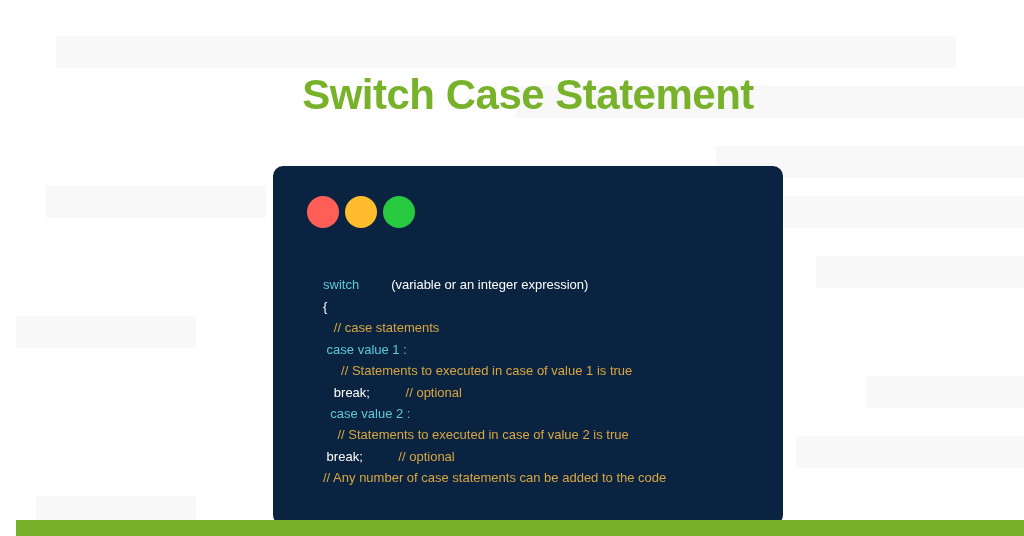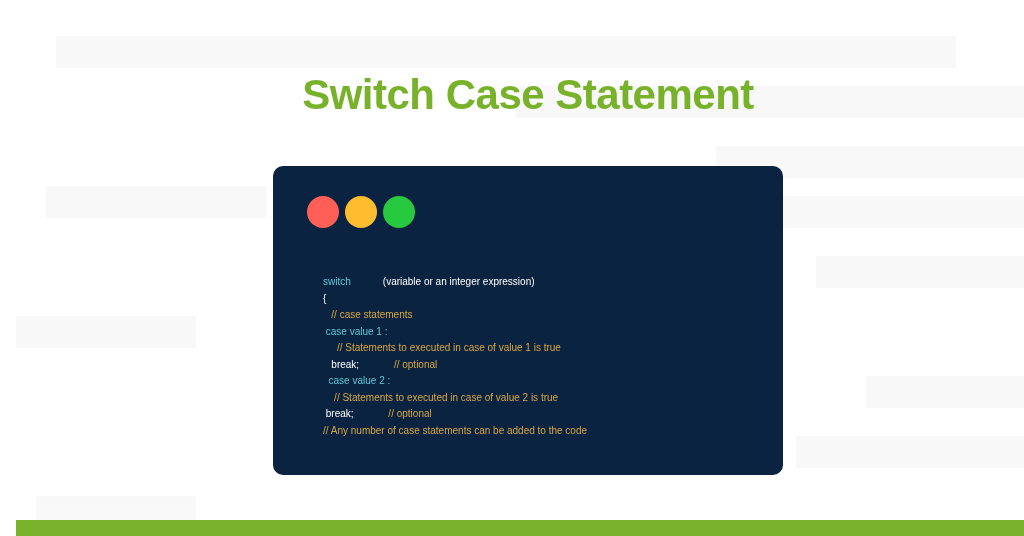--- a/index.html
+++ b/index.html
@@ -48,21 +48,21 @@
       margin-bottom: 14px;
     }
     .dot {
       width: 9px; height: 9px; border-radius: 50%;
     }
     .dot-red { background: #ff5f56; }
     .dot-yellow { background: #ffbd2e; }
     .dot-green { background: #27c93f; }
     .code {
       font-family: 'Segoe UI', Arial, sans-serif;
-      font-size: 10px;
+      font-size: 13px;
       line-height: 1.65;
       white-space: pre;
       color: #fff;
     }
     .kw-cyan { color: #5fc9d8; }
     .kw-yellow { color: #d9a741; }
     .kw-white { color: #ffffff; }
     .footer-bar {
       position: absolute;
       bottom: 0; left: 0; right: 0;

